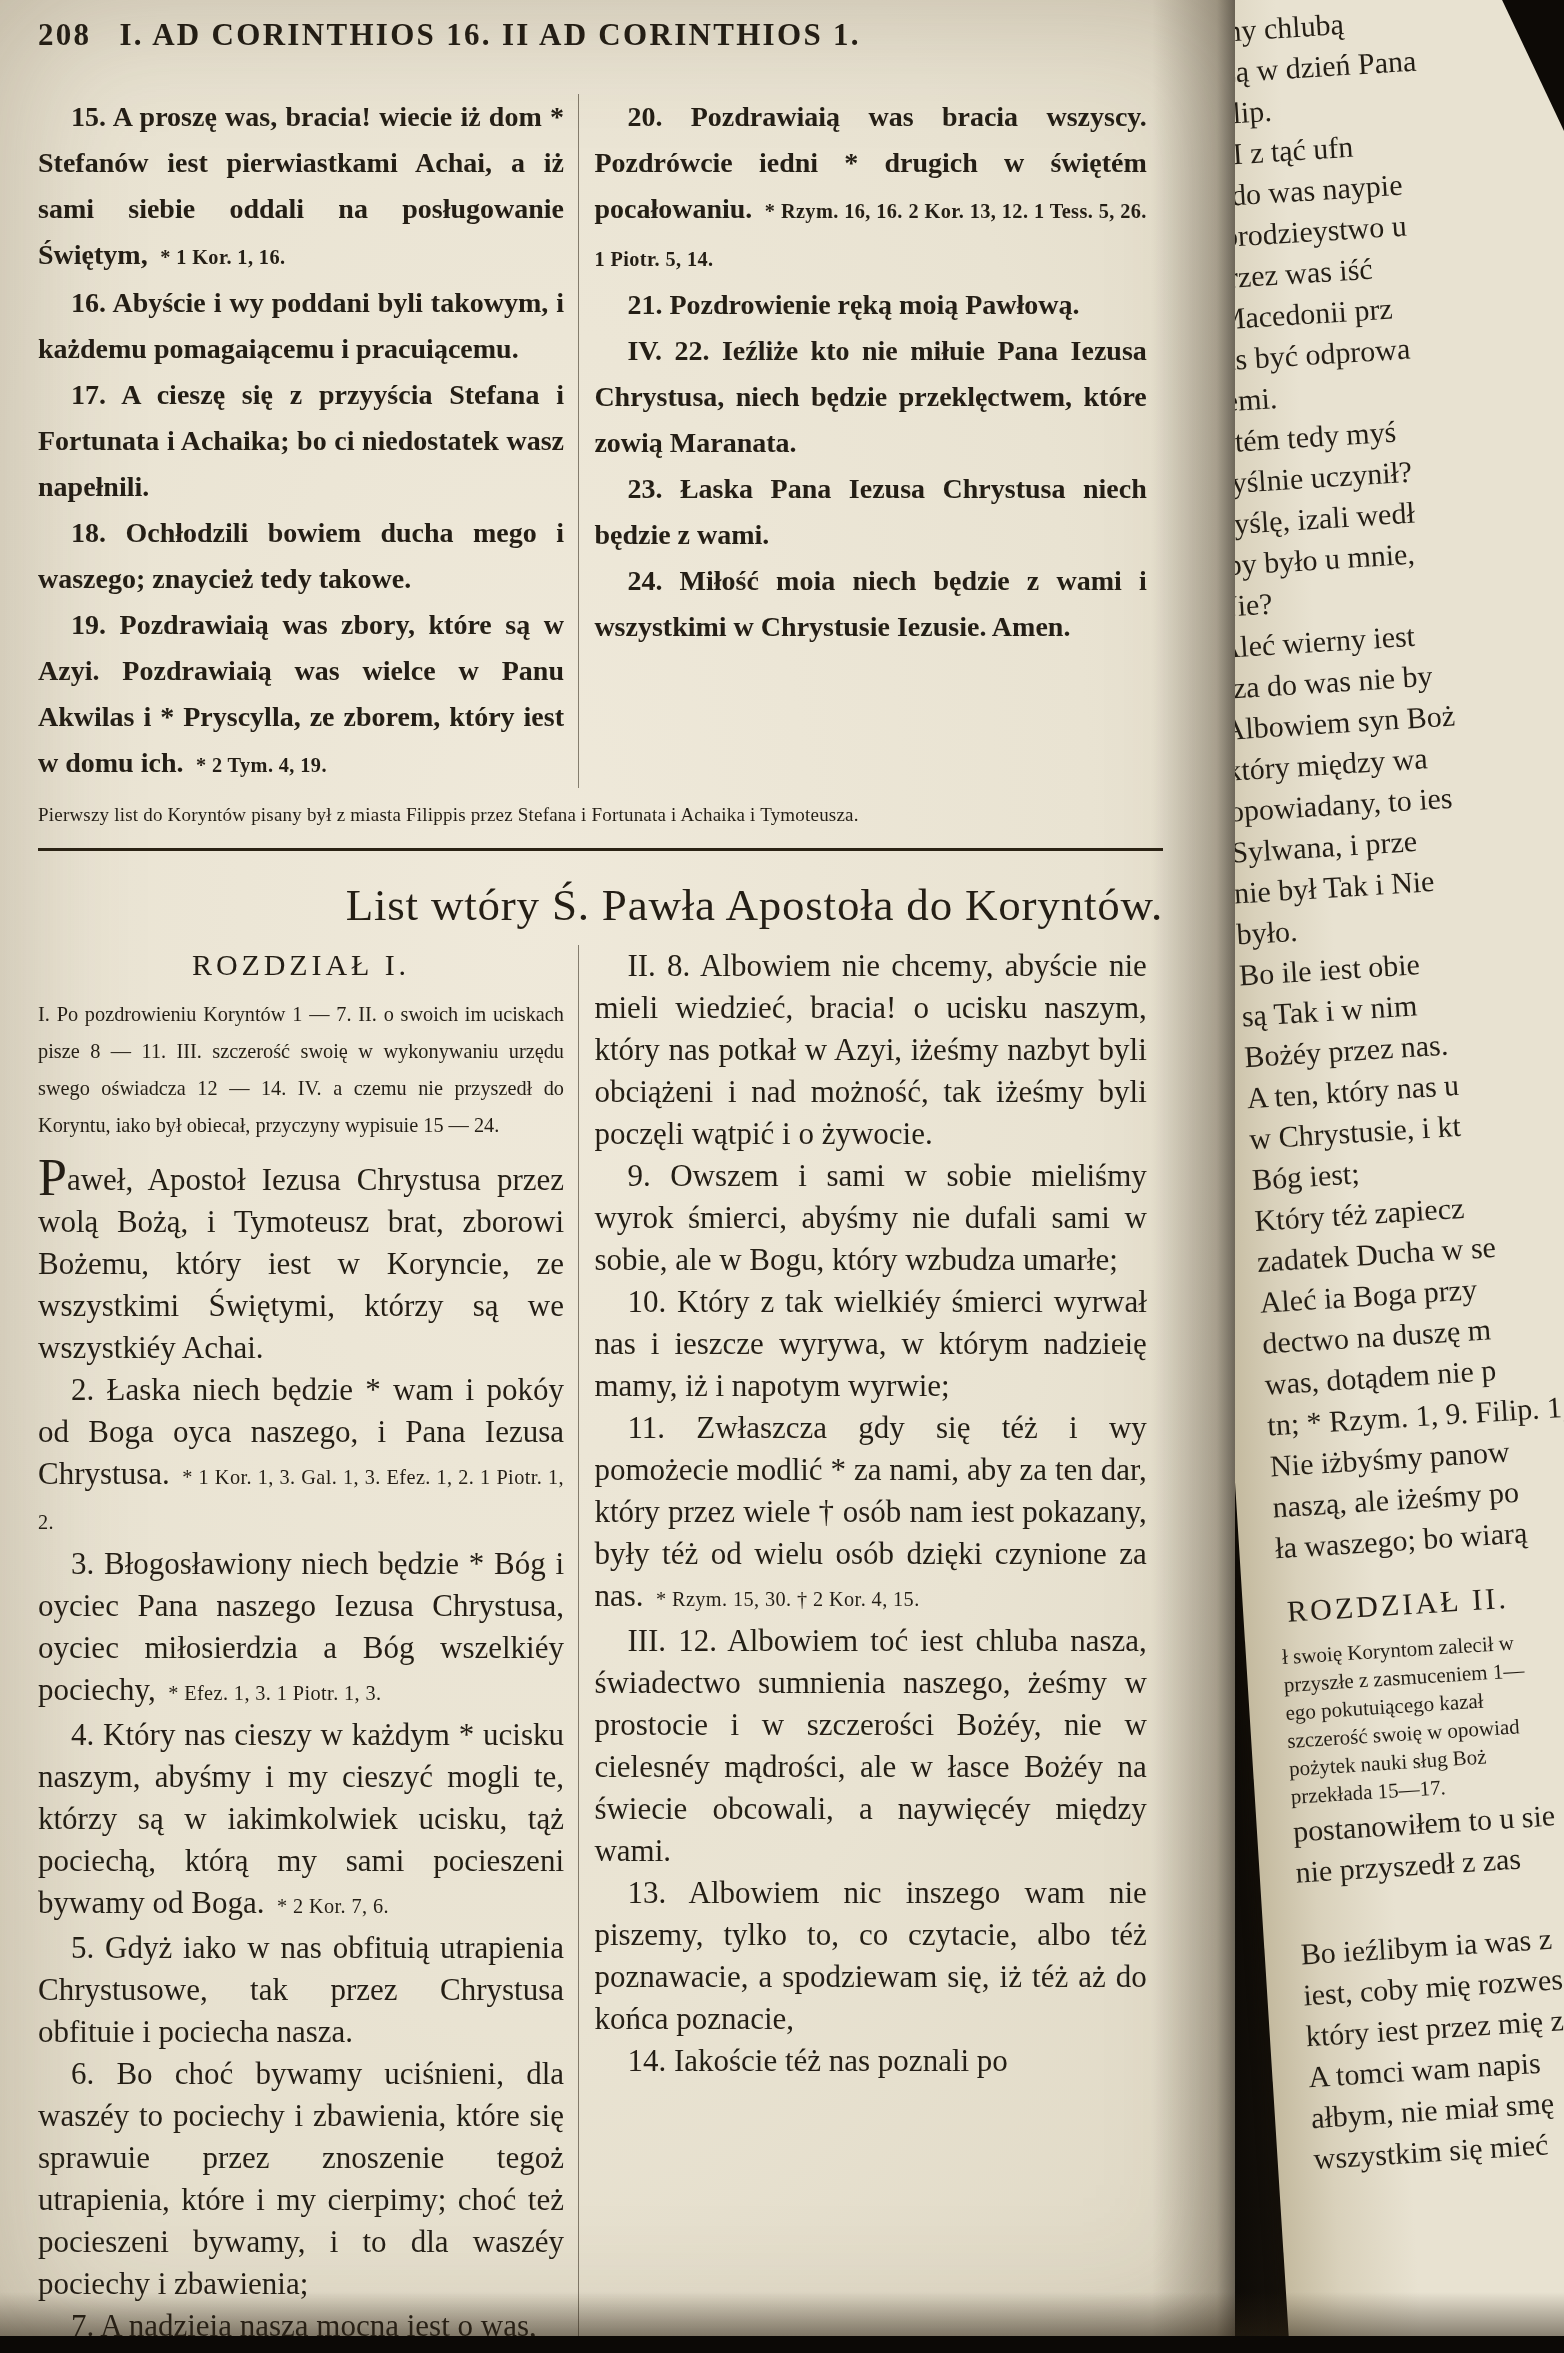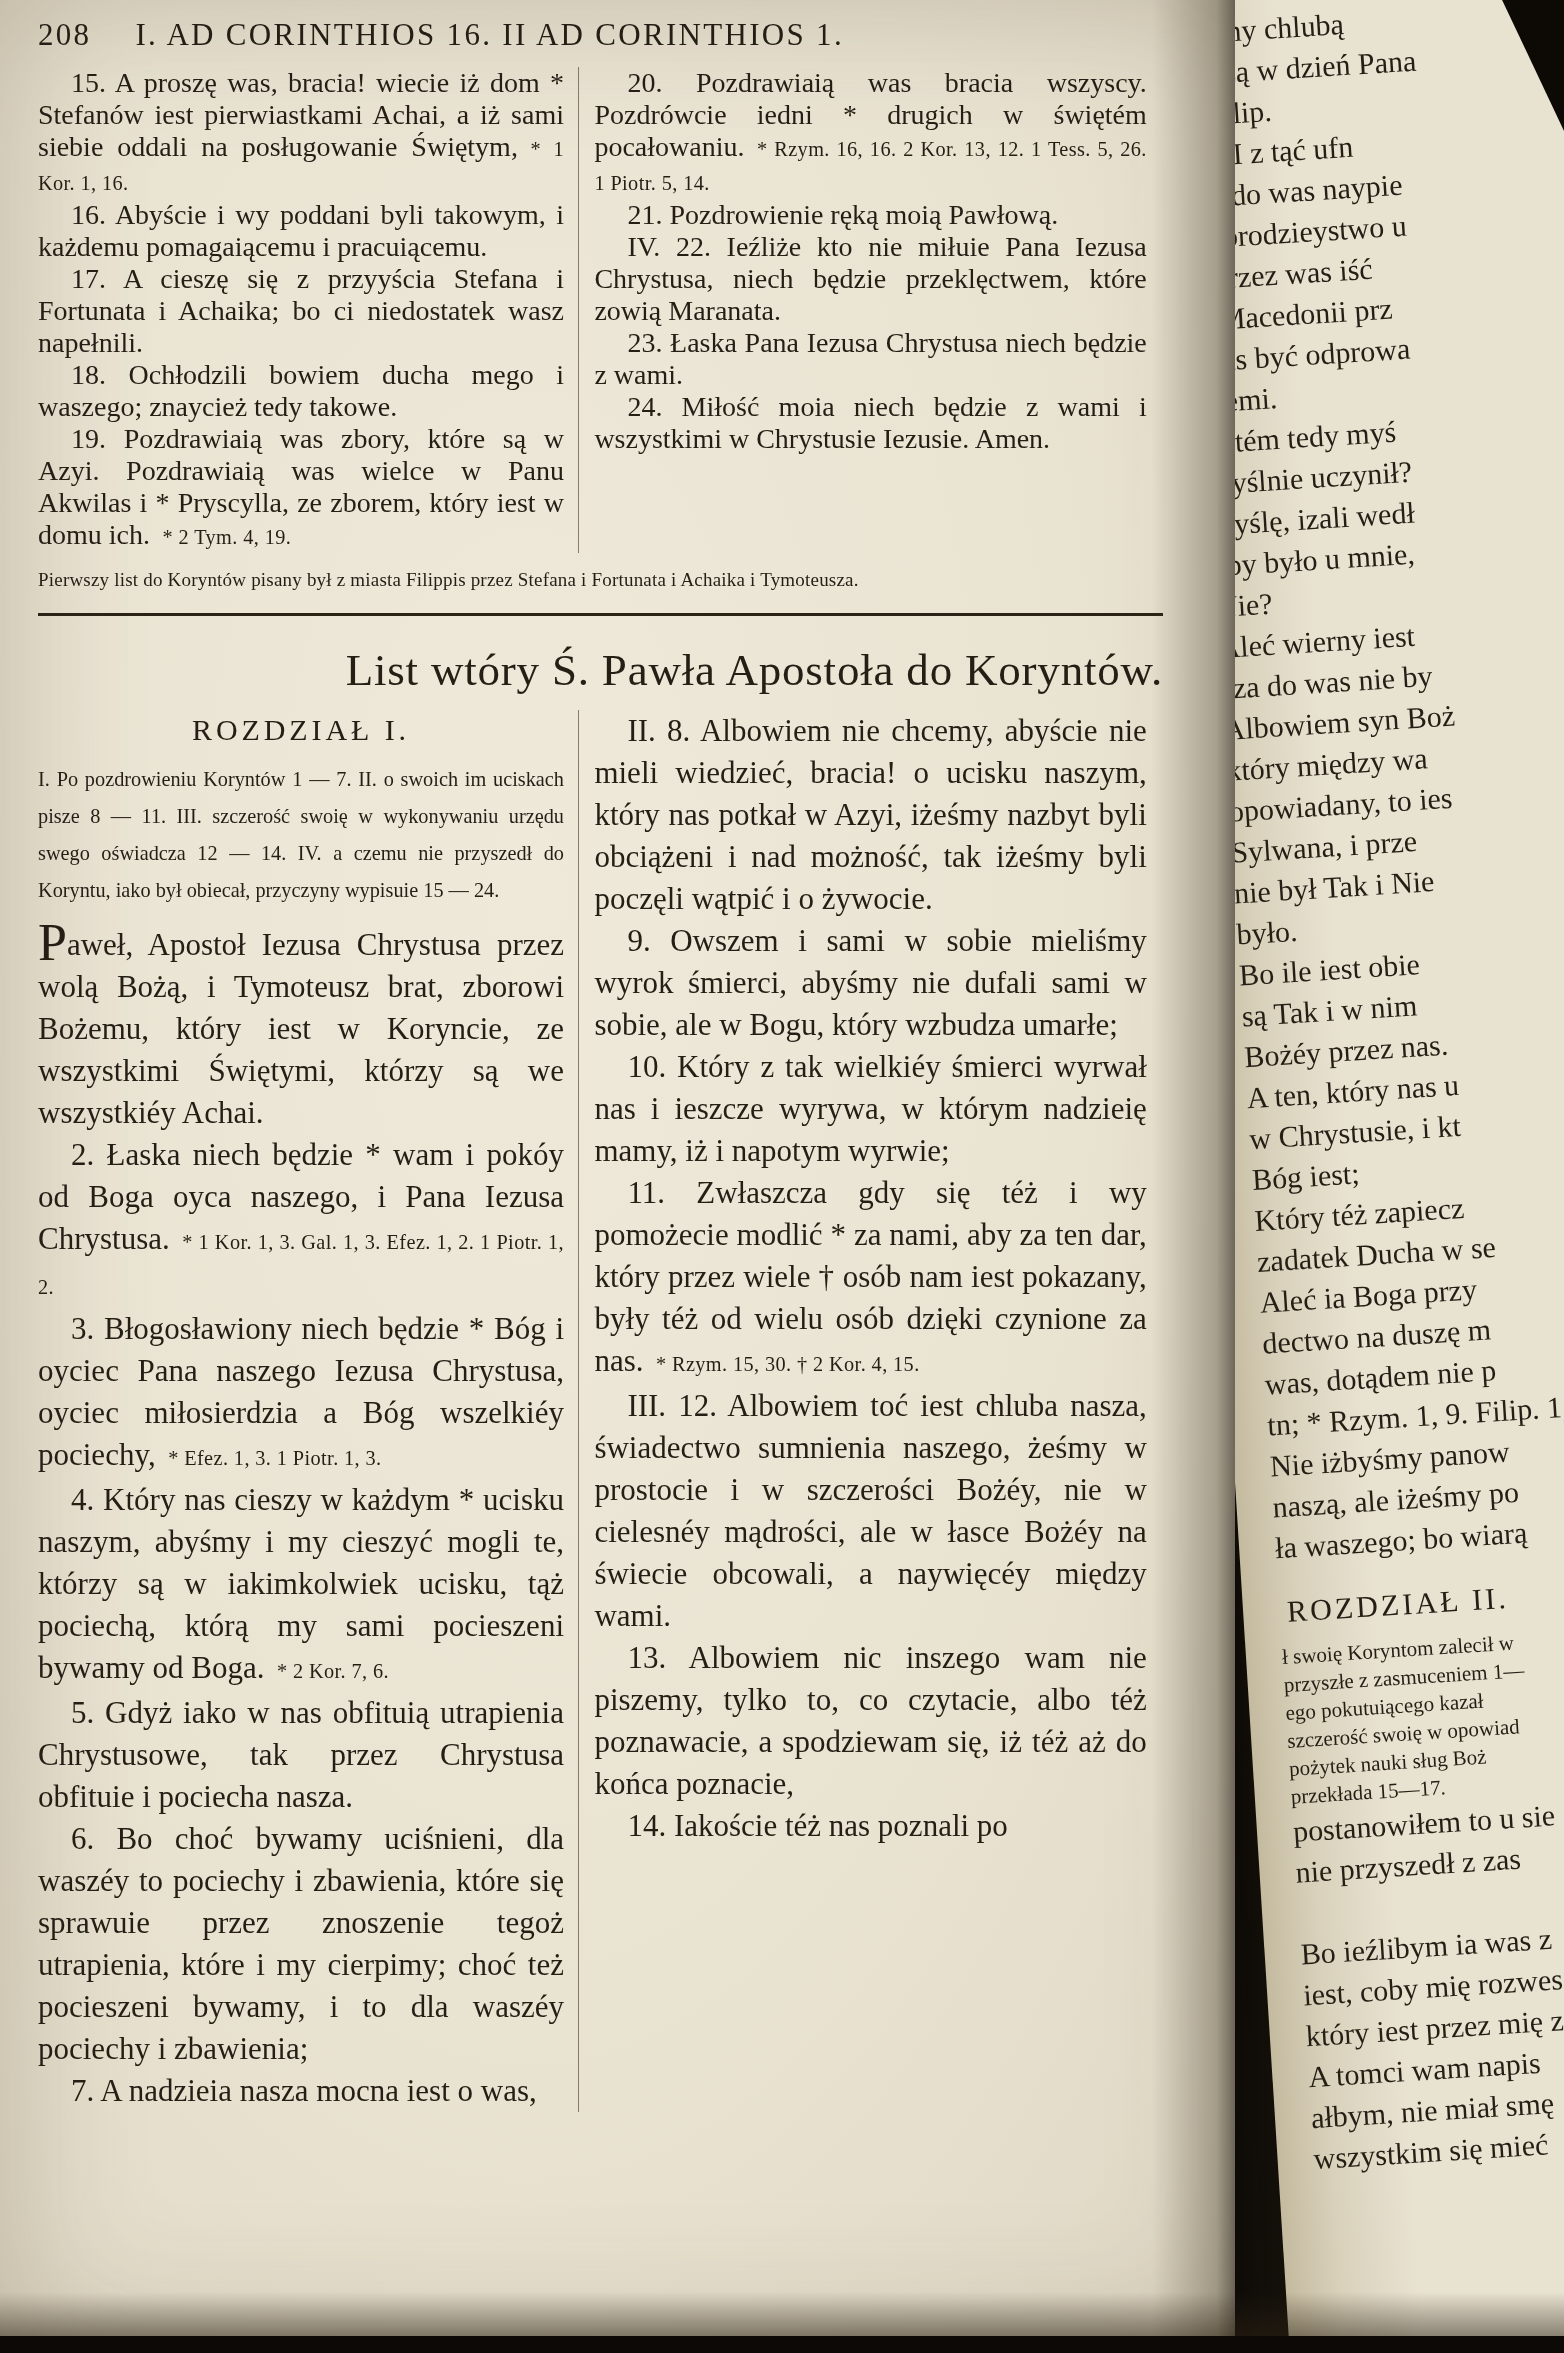--- a/index.html
+++ b/index.html
@@ -13,33 +13,33 @@
   .main-paper {
     position: absolute; left: 0; top: 0;
     width: 1252px; height: 2354px;
     background: radial-gradient(ellipse at 42% 38%, #efe9da 0%, #e9e3d2 55%, #ded7c3 100%);
     box-shadow: inset 0 0 141px rgba(86, 70, 44, 0.28);
   }
   .content {
     position: absolute; left: 38px; top: 17px; width: 1125px;
   }
   .running-head {
-    display: flex; align-items: baseline; gap: 44px;
-    font-weight: normal; font-size: 31px; letter-spacing: 2.3px;
-    margin: 0 0 14px 0;
+    display: flex; align-items: baseline; gap: 28px;
+    font-weight: bold; font-size: 31px; letter-spacing: 2.3px;
+    margin: 0 0 41px 0;
   }
   .cols { display: flex; }
   .col { box-sizing: border-box; }
   .col.c-left  { width: 540px; padding-right: 14px; }
   .col.c-right { width: 568px; padding-left: 15.6px; }
   .coldiv { width: 0.8px; background: rgba(46, 36, 22, 0.55); align-self: stretch; }
   .verse {
     margin: 0; text-indent: 33px; text-align: justify;
   }
-  .top-cols .verse { font-size: 28px; line-height: 32px; }
+  .top-cols .verse { font-size: 28px; line-height: 46px; font-weight: bold; }
   .main-cols .verse { font-size: 31px; line-height: 42px; }
   .vref { font-size: 20.3px; margin-left: 12.5px; letter-spacing: 0.4px; }
   .vref:empty { display: none; }
   .vinitial { font-size: 52px; line-height: 31px; vertical-align: -4.7px; }
   .vinitial:empty { display: none; }
   .main-left-list .verse:first-child { text-indent: 0; }
   .colophon {
     font-size: 19px; margin: 15.6px 0 0 0; white-space: nowrap; letter-spacing: 0.2px;
   }
   .rule {

